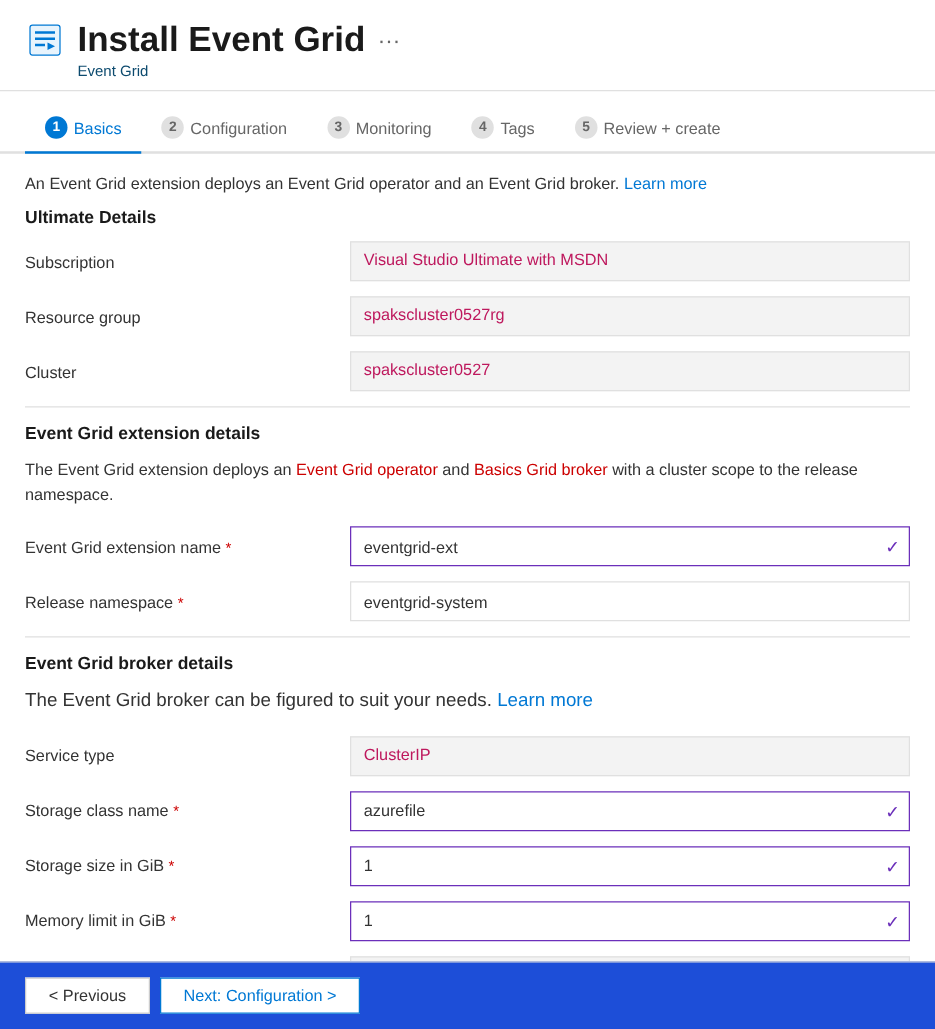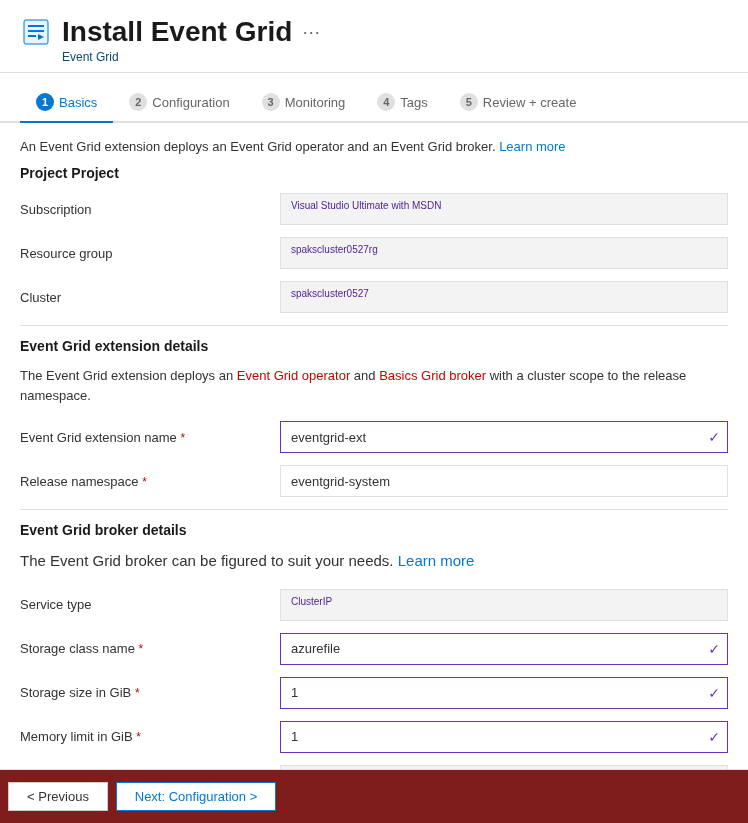--- a/index.html
+++ b/index.html
@@ -25,36 +25,36 @@
     .info-text { font-size: 13px; color: #333; margin-bottom: 11px; }
     .info-link { color: #0078d4; text-decoration: none; cursor: pointer; }
     
     .section-title { font-size: 14px; font-weight: 600; color: #1a1a1a; margin-bottom: 12px; }
     
     .form-row { display: flex; align-items: center; margin-bottom: 12px; }
     .form-label { width: 260px; font-size: 13px; color: #333; flex-shrink: 0; }
     .form-label .required { color: #c00; font-size: 12px; }
     .form-value { flex: 1; }
     
-    .readonly-input { background: #f3f3f3; border: 1px solid #e0e0e0; padding: 6px 10px; font-size: 10px; color: #4c1d95; width: 100%; min-height: 32px; }
+    .readonly-input { background: #f3f3f3; border: 1px solid #e0e0e0; padding: 6px 10px; font-size: 13px; color: #be185d; width: 100%; min-height: 32px; }
     
     .text-input { border: 1px solid #e0e0e0; padding: 6px 10px; font-size: 13px; color: #333; width: 100%; min-height: 32px; outline: none; position: relative; }
     .text-input.has-check { border: 1.5px solid #6b2fba; }
     .input-wrapper { position: relative; }
     .input-check { position: absolute; right: 8px; top: 50%; transform: translateY(-50%); color: #6b2fba; font-size: 14px; }
     
     .divider { height: 1px; background: #e0e0e0; margin: 12px 0; }
     
     .broker-info { font-size: 15px; color: #333; margin-bottom: 16px; line-height: 1.5; }
     .broker-info a { color: #0078d4; text-decoration: none; cursor: pointer; }
     
     .extension-info { font-size: 13px; color: #333; margin-bottom: 16px; line-height: 1.5; }
     .extension-info a { color: #c00; }
     
-    .footer { position: fixed; bottom: 0; left: 0; width: 748px; background: #7f1d1d; border-top: 1px solid #e0e0e0; padding: 12px 8px; display: flex; gap: 8px; }
+    .footer { position: fixed; bottom: 0; left: 0; width: 748px; background: #1d4ed8; border-top: 1px solid #e0e0e0; padding: 12px 20px; display: flex; gap: 8px; }
     .btn-prev { border: 1px solid #ccc; background: #fff; padding: 6px 16px; font-size: 13px; cursor: pointer; color: #333; min-width: 100px; }
     .btn-next { border: 1px solid #0078d4; background: #fff; padding: 6px 16px; font-size: 13px; cursor: pointer; color: #0078d4; min-width: 160px; }
     
     .main-scroll { overflow-y: auto; padding-bottom: 60px; }
   </style>
 </head>
 <body>
 
 <div class="header">
   <div class="header-top">
@@ -97,21 +97,21 @@
 </div>
 
 <div class="main-scroll">
   <div class="content">
 
     <div class="info-text">
       <span>An Event Grid extension deploys an Event Grid operator and an Event Grid broker.</span>
       <a class="info-link">Learn more</a>
     </div>
 
-    <div class="section-title">Project Project</div>
+    <div class="section-title">Ultimate Details</div>
 
     <div class="form-row">
       <div class="form-label">Subscription</div>
       <div class="form-value">
         <div class="readonly-input">Visual Studio Ultimate with MSDN</div>
       </div>
     </div>
 
     <div class="form-row">
       <div class="form-label">Resource group</div>

